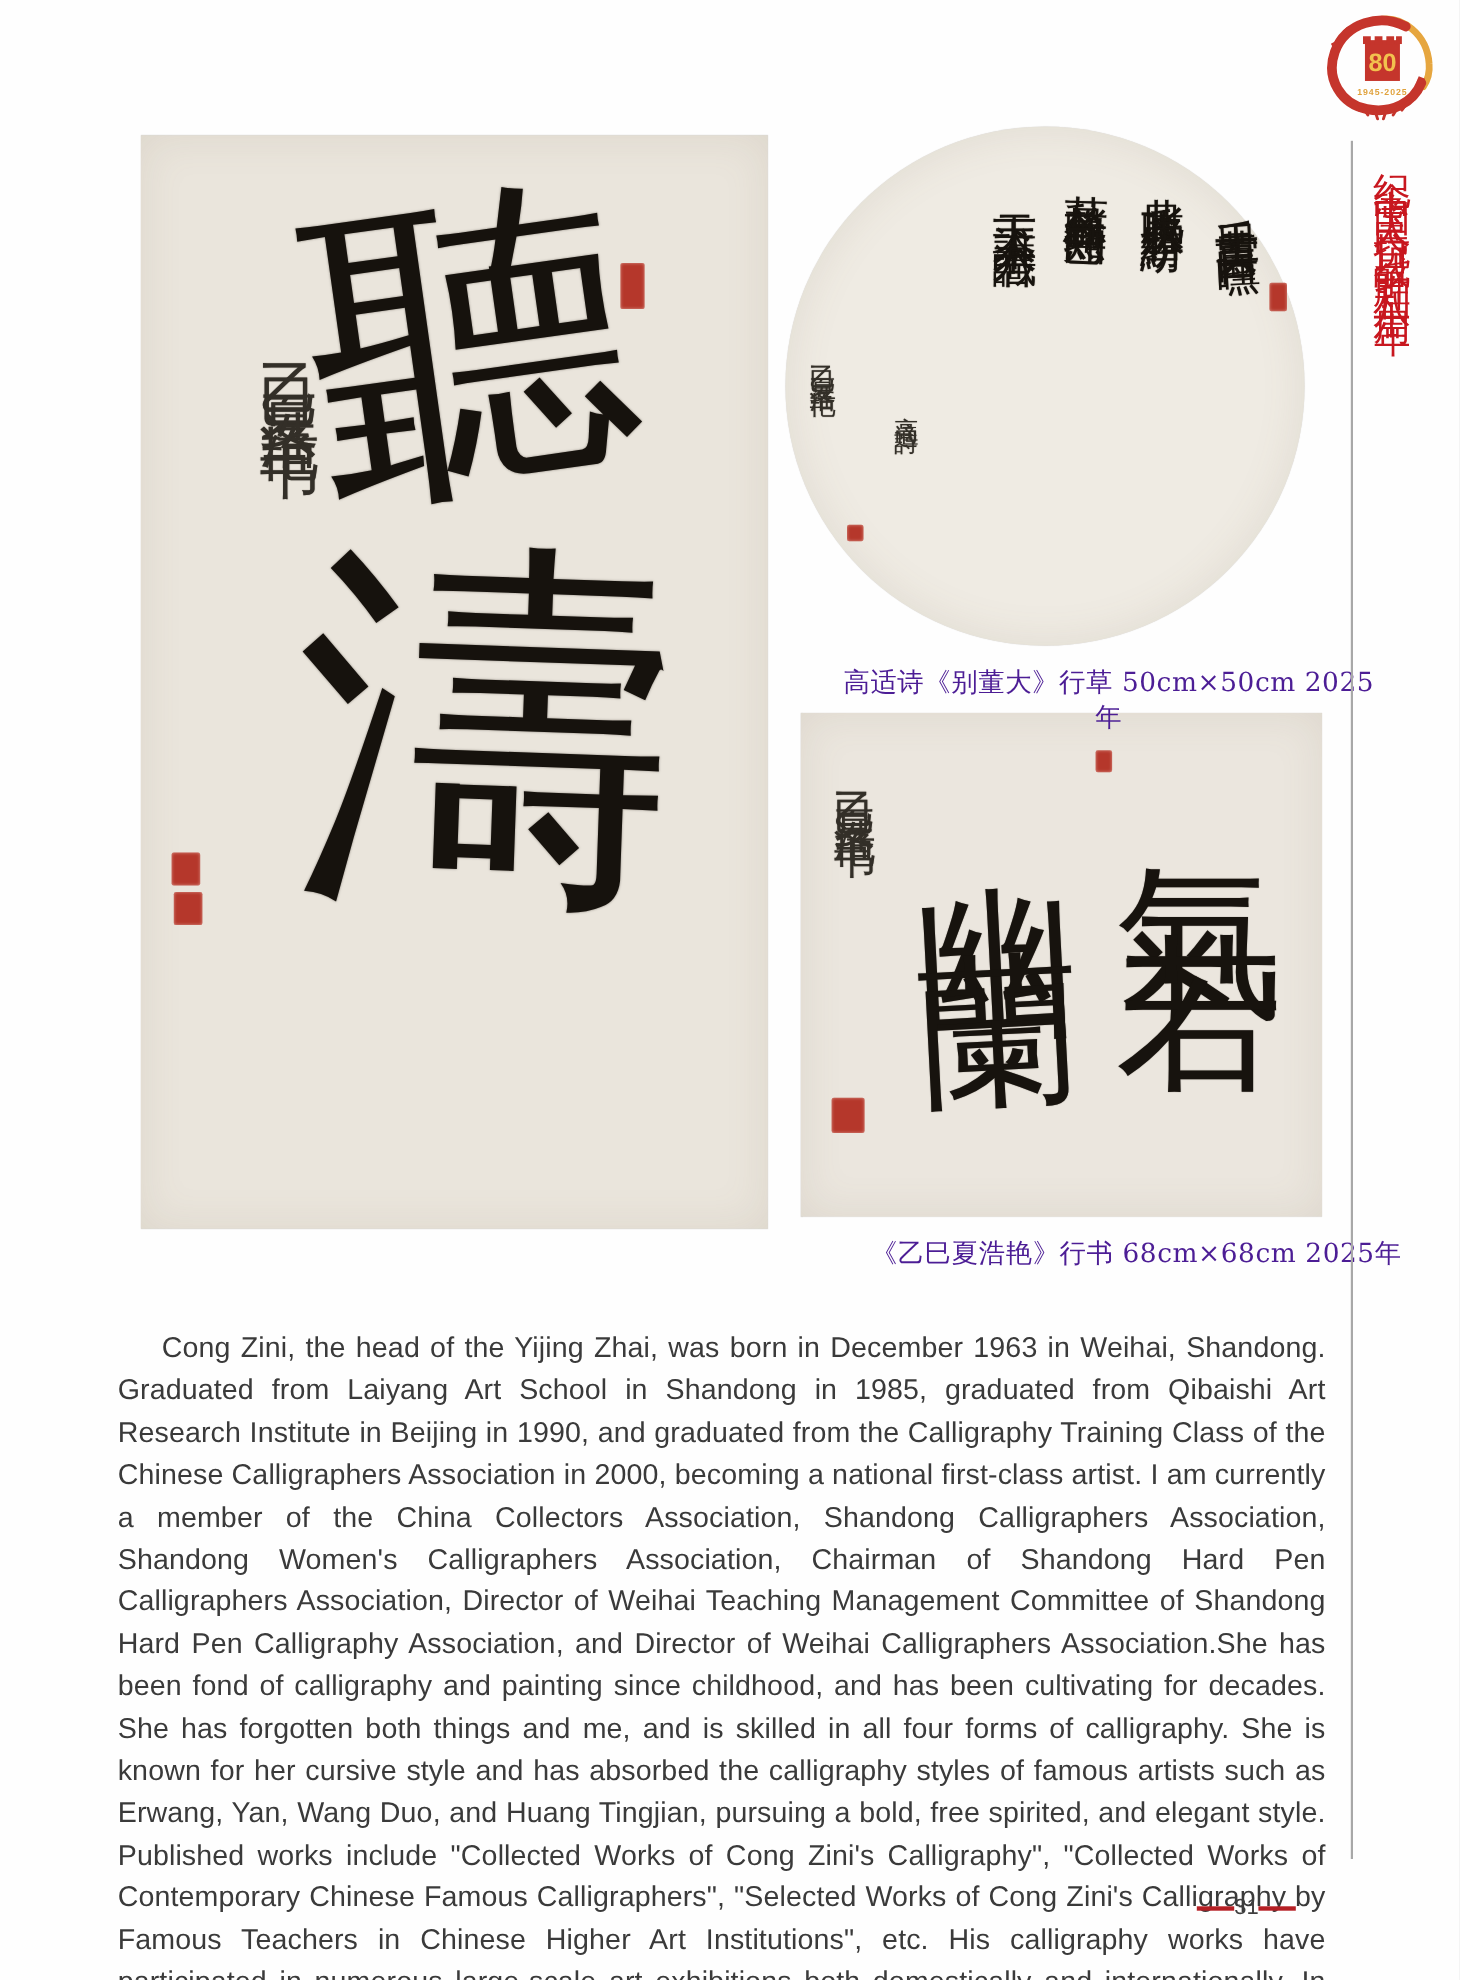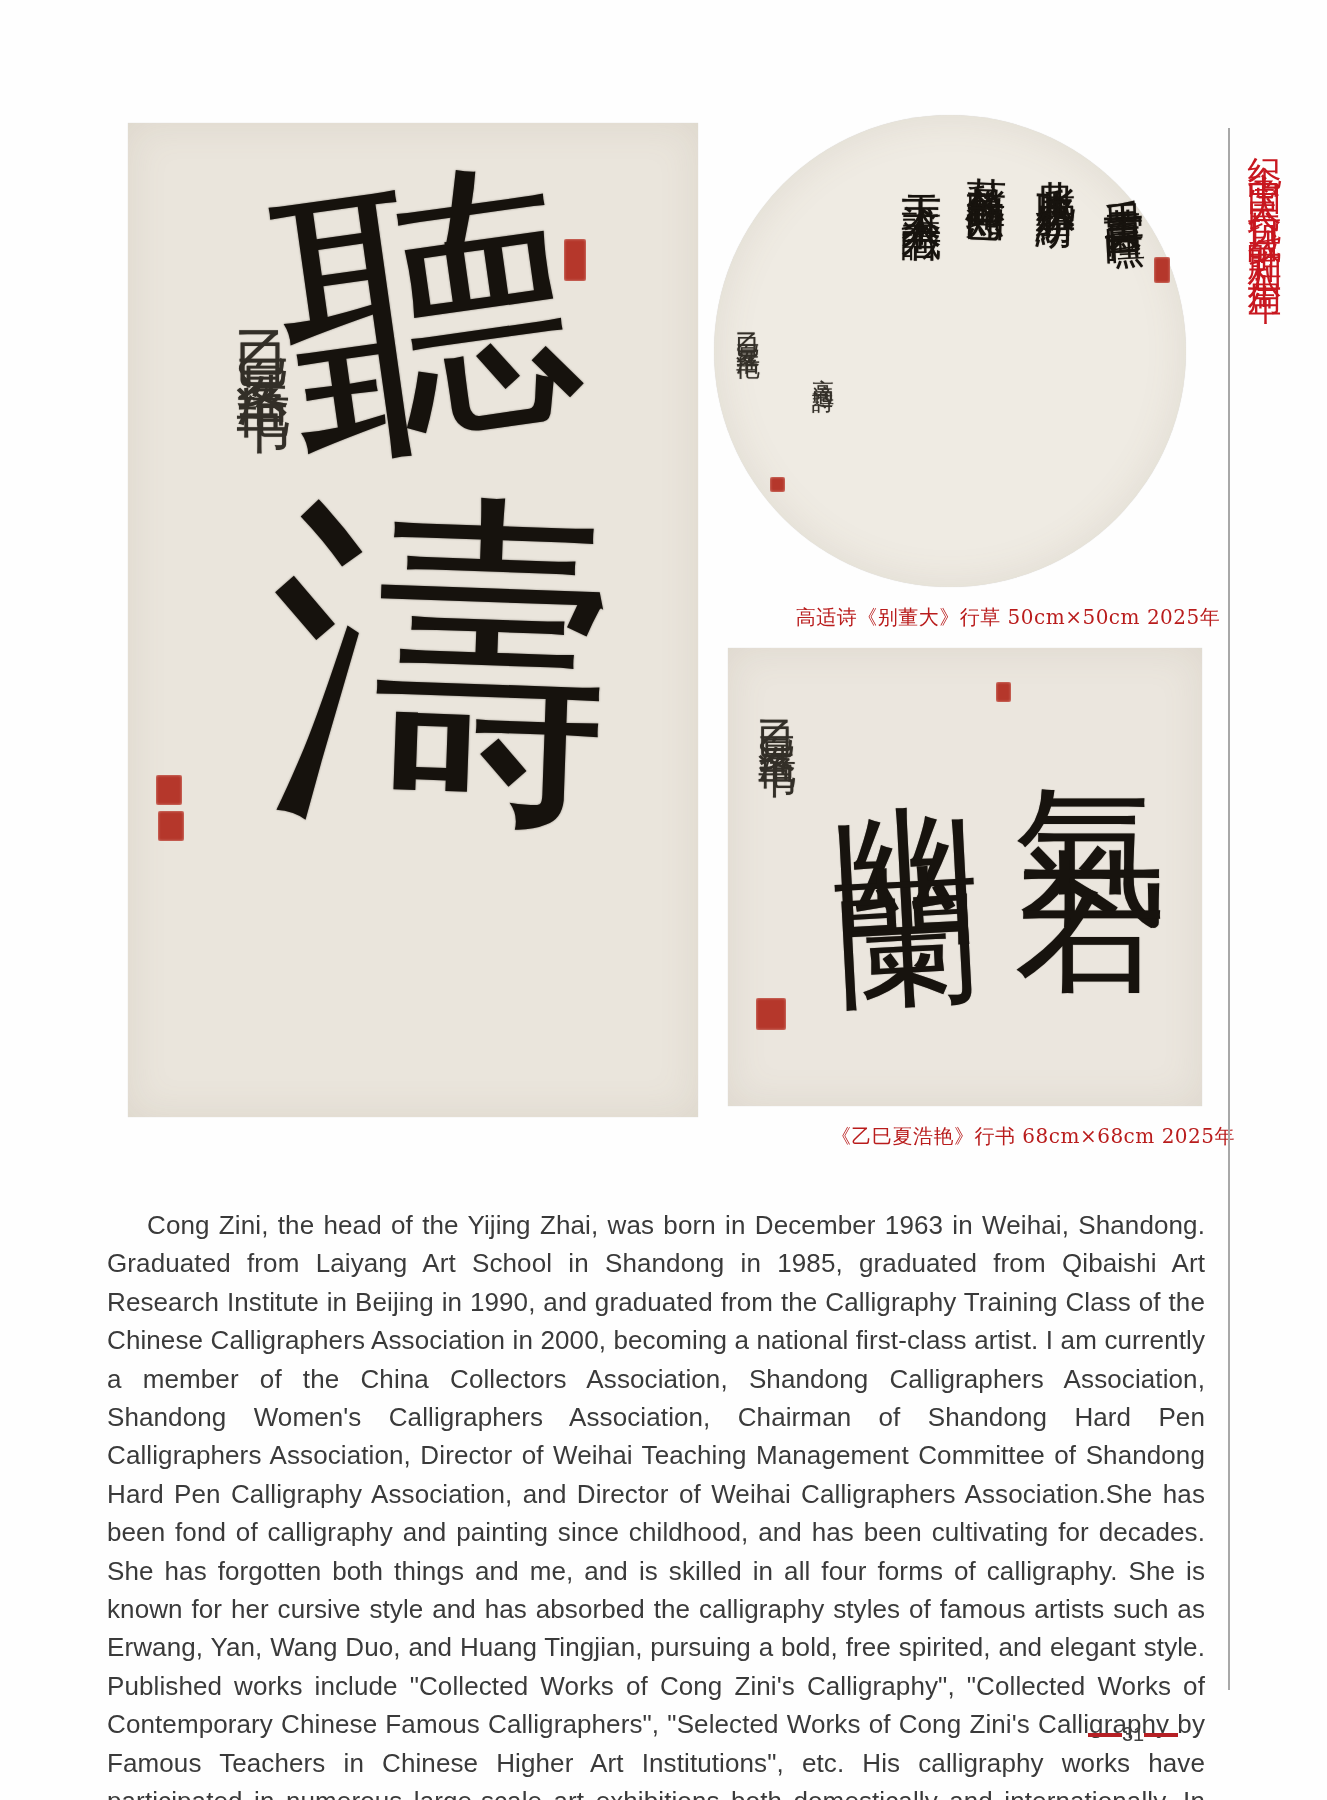--- a/index.html
+++ b/index.html
@@ -15,21 +15,21 @@
   .calli{font-family:"DejaVu Serif",serif;color:#17130e;line-height:1;
          writing-mode:vertical-rl;text-orientation:upright;white-space:nowrap;
          text-shadow:0 0 1px rgba(25,18,10,.55);}
   .bigchar{font-family:"DejaVu Serif",serif;color:#16120d;line-height:1;
            text-shadow:0 0 2px rgba(25,18,10,.5);}
   .sig{color:#332f28;font-weight:normal;}
   
   .seal{position:absolute;background:#b5372b;border-radius:2px;box-shadow:inset 0 0 3px rgba(255,240,230,.55);}
   
   .caption{position:absolute;width:500px;text-align:center;font-family:"DejaVu Serif",serif;
-           font-size:20px;color:#b91c1c;letter-spacing:.5px;}
+           font-size:24px;color:#4c1d95;letter-spacing:.5px;}
   
   .bio{position:absolute;left:107px;top:1180px;width:1098px;font-size:26px;line-height:38.4px;
        color:#3a3a3a;text-align:justify;text-indent:40px;letter-spacing:.1px;}
   
   .vline{position:absolute;left:1228px;top:128px;width:2px;height:1562px;background:#a8a8a8;}
   .rtitle{position:absolute;left:1240px;top:130px;height:700px;
           writing-mode:vertical-rl;text-orientation:upright;
           font-family:"DejaVu Serif",serif;font-size:34px;letter-spacing:9px;
           color:#c8171f;line-height:50px;}
   
@@ -74,20 +74,45 @@
   </div>
 
   <div class="caption" style="left:758px;top:604px;">高适诗《别董大》行草  50cm×50cm  2025年</div>
   <div class="caption" style="left:783px;top:1123px;">《乙巳夏浩艳》行书  68cm×68cm  2025年</div>
 
   <p class="bio">Cong Zini, the head of the Yijing Zhai, was born in December 1963 in Weihai, Shandong. Graduated from Laiyang Art School in Shandong in 1985, graduated from Qibaishi Art Research Institute in Beijing in 1990, and graduated from the Calligraphy Training Class of the Chinese Calligraphers Association in 2000, becoming a national first-class artist. I am currently a member of the China Collectors Association, Shandong Calligraphers Association, Shandong Women's Calligraphers Association, Chairman of Shandong Hard Pen Calligraphers Association, Director of Weihai Teaching Management Committee of Shandong Hard Pen Calligraphy Association, and Director of Weihai Calligraphers Association.She has been fond of calligraphy and painting since childhood, and has been cultivating for decades. She has forgotten both things and me, and is skilled in all four forms of calligraphy. She is known for her cursive style and has absorbed the calligraphy styles of famous artists such as Erwang, Yan, Wang Duo, and Huang Tingjian, pursuing a bold, free spirited, and elegant style. Published works include "Collected Works of Cong Zini's Calligraphy", "Collected Works of Contemporary Chinese Famous Calligraphers", "Selected Works of Cong Zini's Calligraphy by Famous Teachers in Chinese Higher Art Institutions", etc. His calligraphy works have participated in numerous large-scale art exhibitions both domestically and internationally. In October 2023, he successfully held the "Zidian Huazhang - Cong Zini Calligraphy Art Boutique Exhibition" at Baoguo Temple in Beijing.</p>
 
   <div class="vline"></div>
   <div class="rtitle">纪念中国人民抗日战争胜利八十周年</div>
 
+  <div class="abs" style="left:1202px;top:10px;width:106px;height:106px;">
+    <svg width="106" height="106" viewBox="0 0 120 116">
+
+      <path d="M 58,7 C 82,2 108,22 110,52 C 111,62 108,70 104,76" fill="none" stroke="#e6a63f" stroke-width="7" stroke-linecap="round"></path>
+
+      <path d="M 86,14 C 60,0 24,10 13,40 C 3,68 20,94 46,99 C 72,104 94,92 102,72" fill="none" stroke="#c5352c" stroke-width="10" stroke-linecap="round"></path>
+
+      <rect x="10" y="30" width="7" height="6" fill="#c5352c" transform="rotate(-28 13 33)"></rect>
+      <rect x="22" y="16" width="7" height="6" fill="#c5352c" transform="rotate(-42 25 19)"></rect>
+      <rect x="40" y="7" width="7" height="6" fill="#c5352c" transform="rotate(-12 43 10)"></rect>
+      <rect x="98" y="66" width="7" height="6" fill="#c5352c" transform="rotate(22 101 69)"></rect>
+
+      <rect x="44" y="28" width="36" height="42" fill="#c5352c"></rect>
+      <rect x="42" y="24" width="8" height="8" fill="#c5352c"></rect>
+      <rect x="54" y="24" width="8" height="8" fill="#c5352c"></rect>
+      <rect x="66" y="24" width="8" height="8" fill="#c5352c"></rect>
+      <rect x="76" y="24" width="6" height="8" fill="#c5352c"></rect>
+      <text x="62" y="60" text-anchor="middle" font-family="Liberation Sans, sans-serif" font-size="26" font-weight="bold" fill="#f2c14e">80</text>
+
+      <text x="62" y="84" text-anchor="middle" font-family="Liberation Sans, sans-serif" font-size="9" font-weight="bold" fill="#e0a23c" letter-spacing="1">1945-2025</text>
+
+      <path d="M 26,88 Q 60,110 96,88" fill="none" stroke="#c5352c" stroke-width="3"></path>
+      <path d="M 32,92 l 6,8 M 42,97 l 5,8 M 54,100 l 3,9 M 66,100 l -3,9 M 78,97 l -5,8 M 88,92 l -6,8" stroke="#c5352c" stroke-width="3" stroke-linecap="round"></path>
+    </svg>
+  </div>
 
   <div class="pagenum">
     <div class="dash"></div>
     <span class="pn">31</span>
     <div class="dash"></div>
   </div>
 
 </div>
 
 </body></html>

